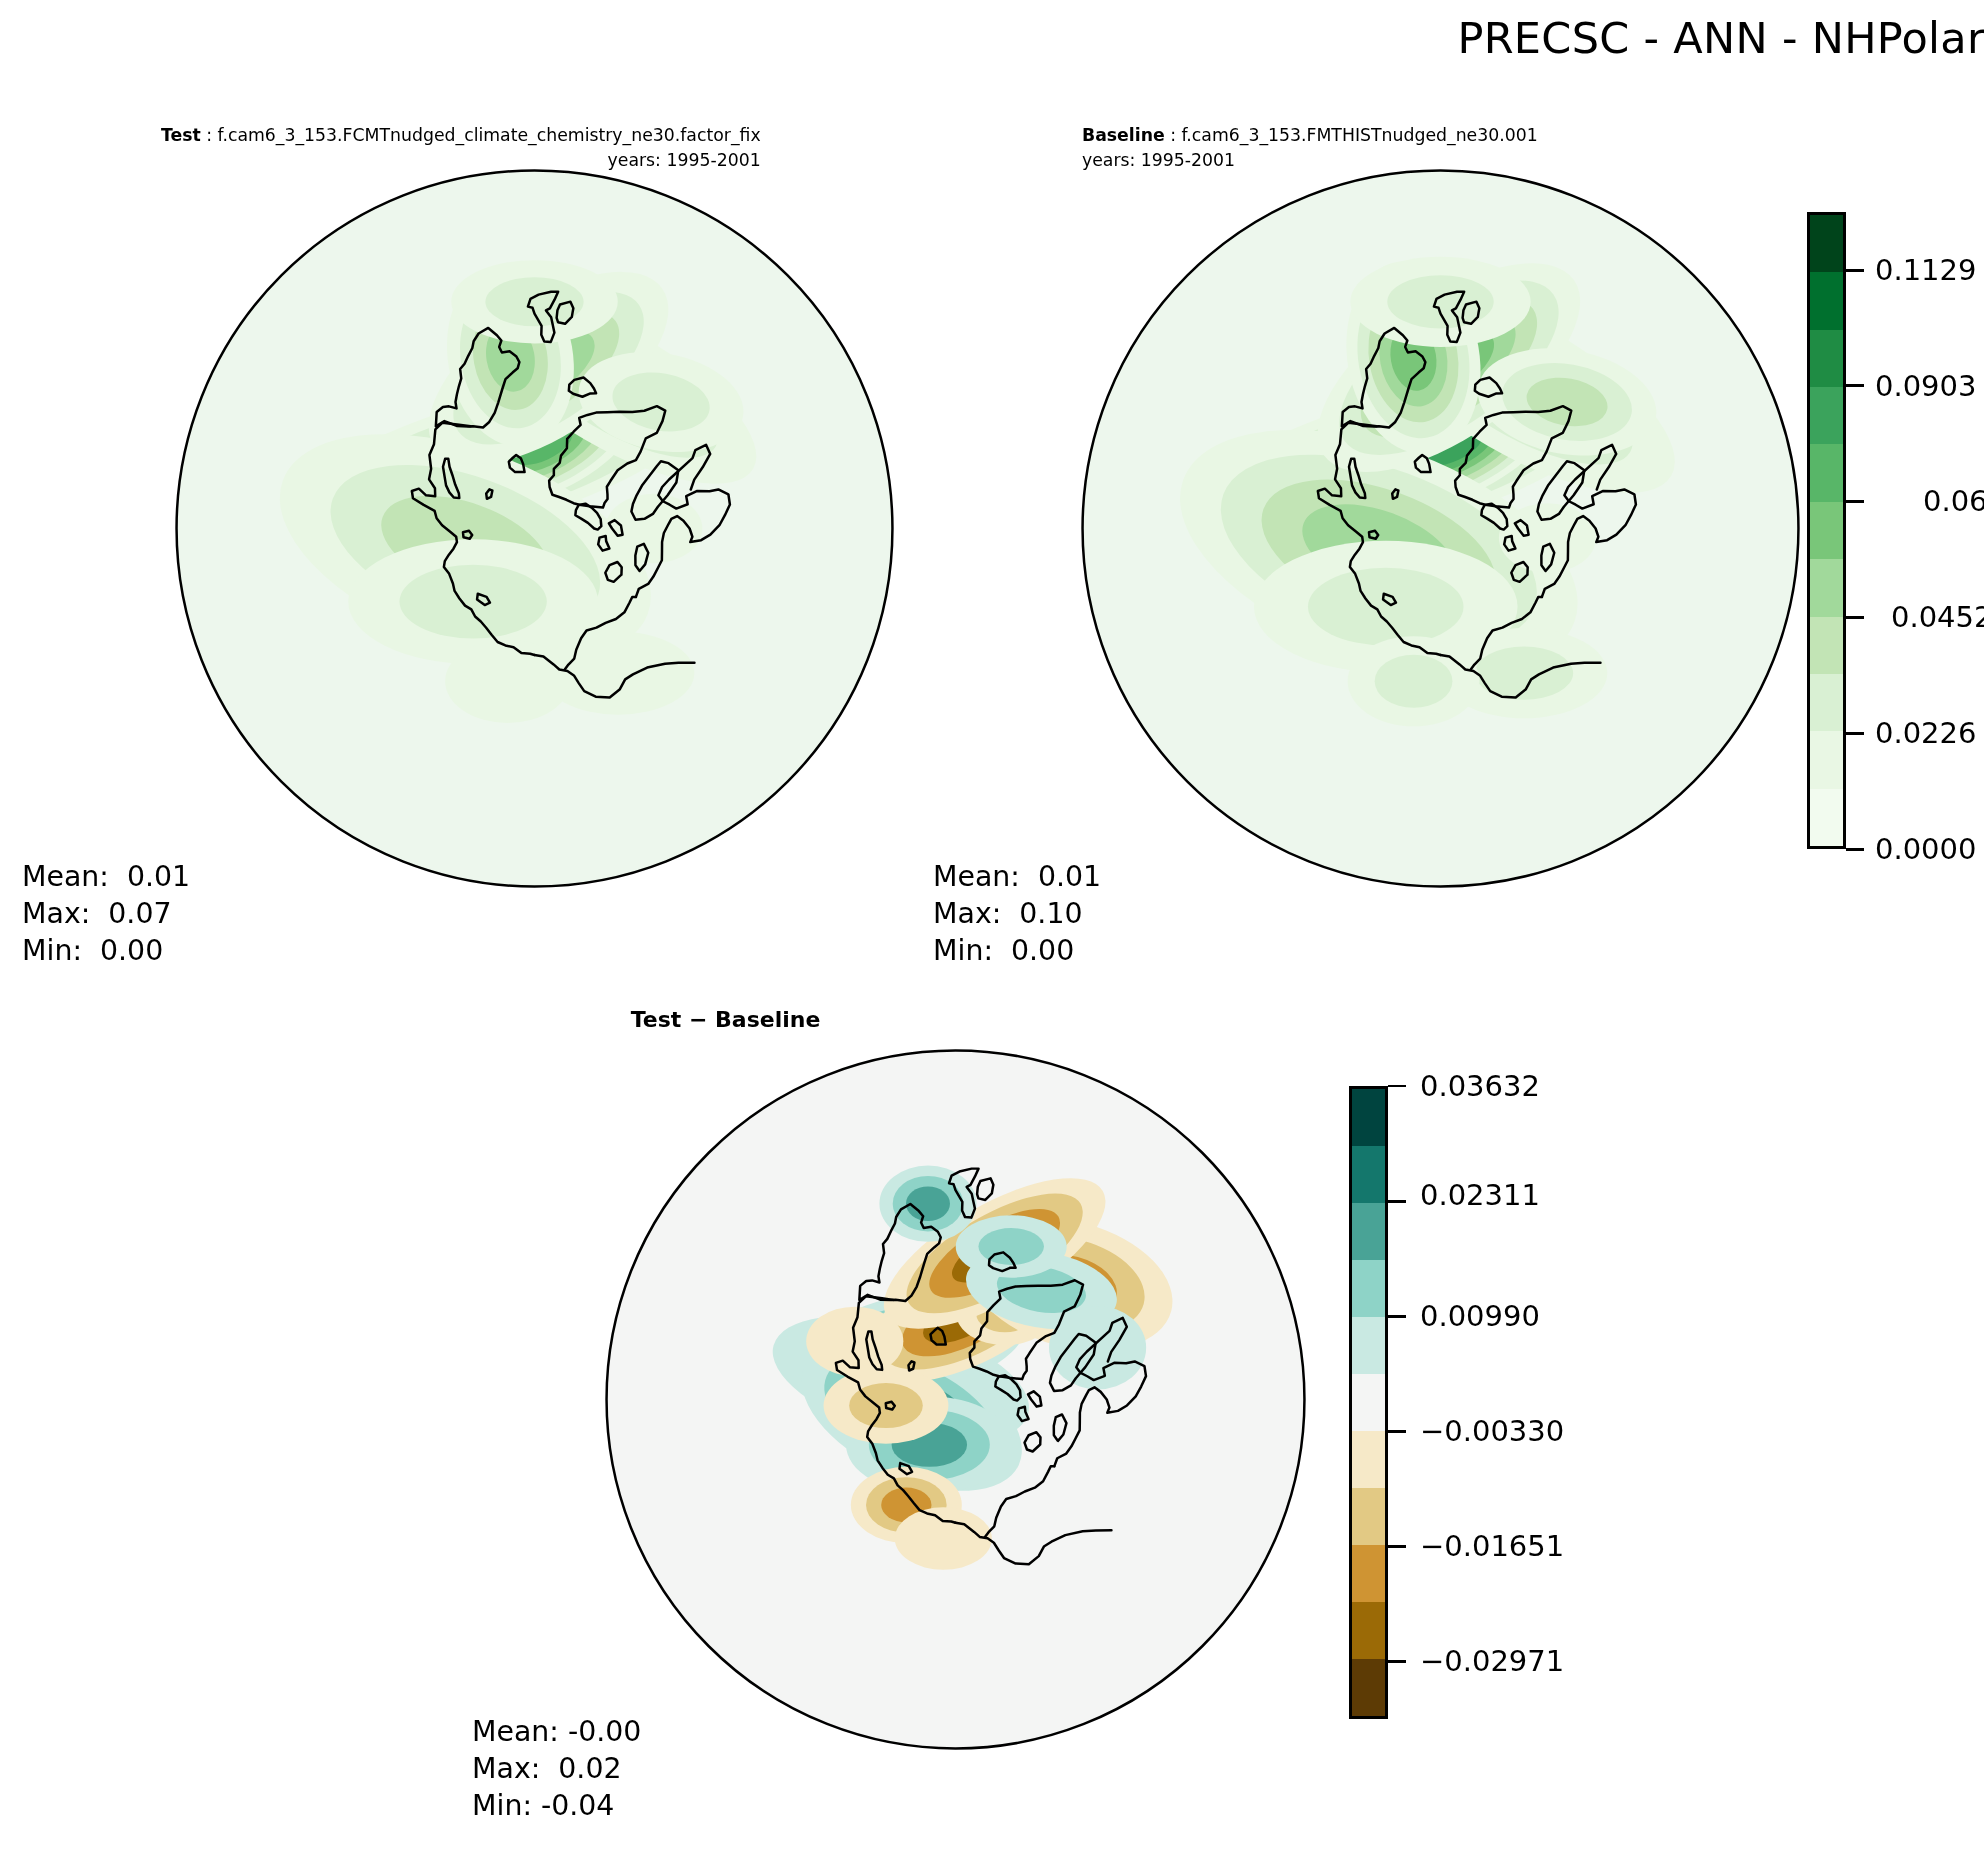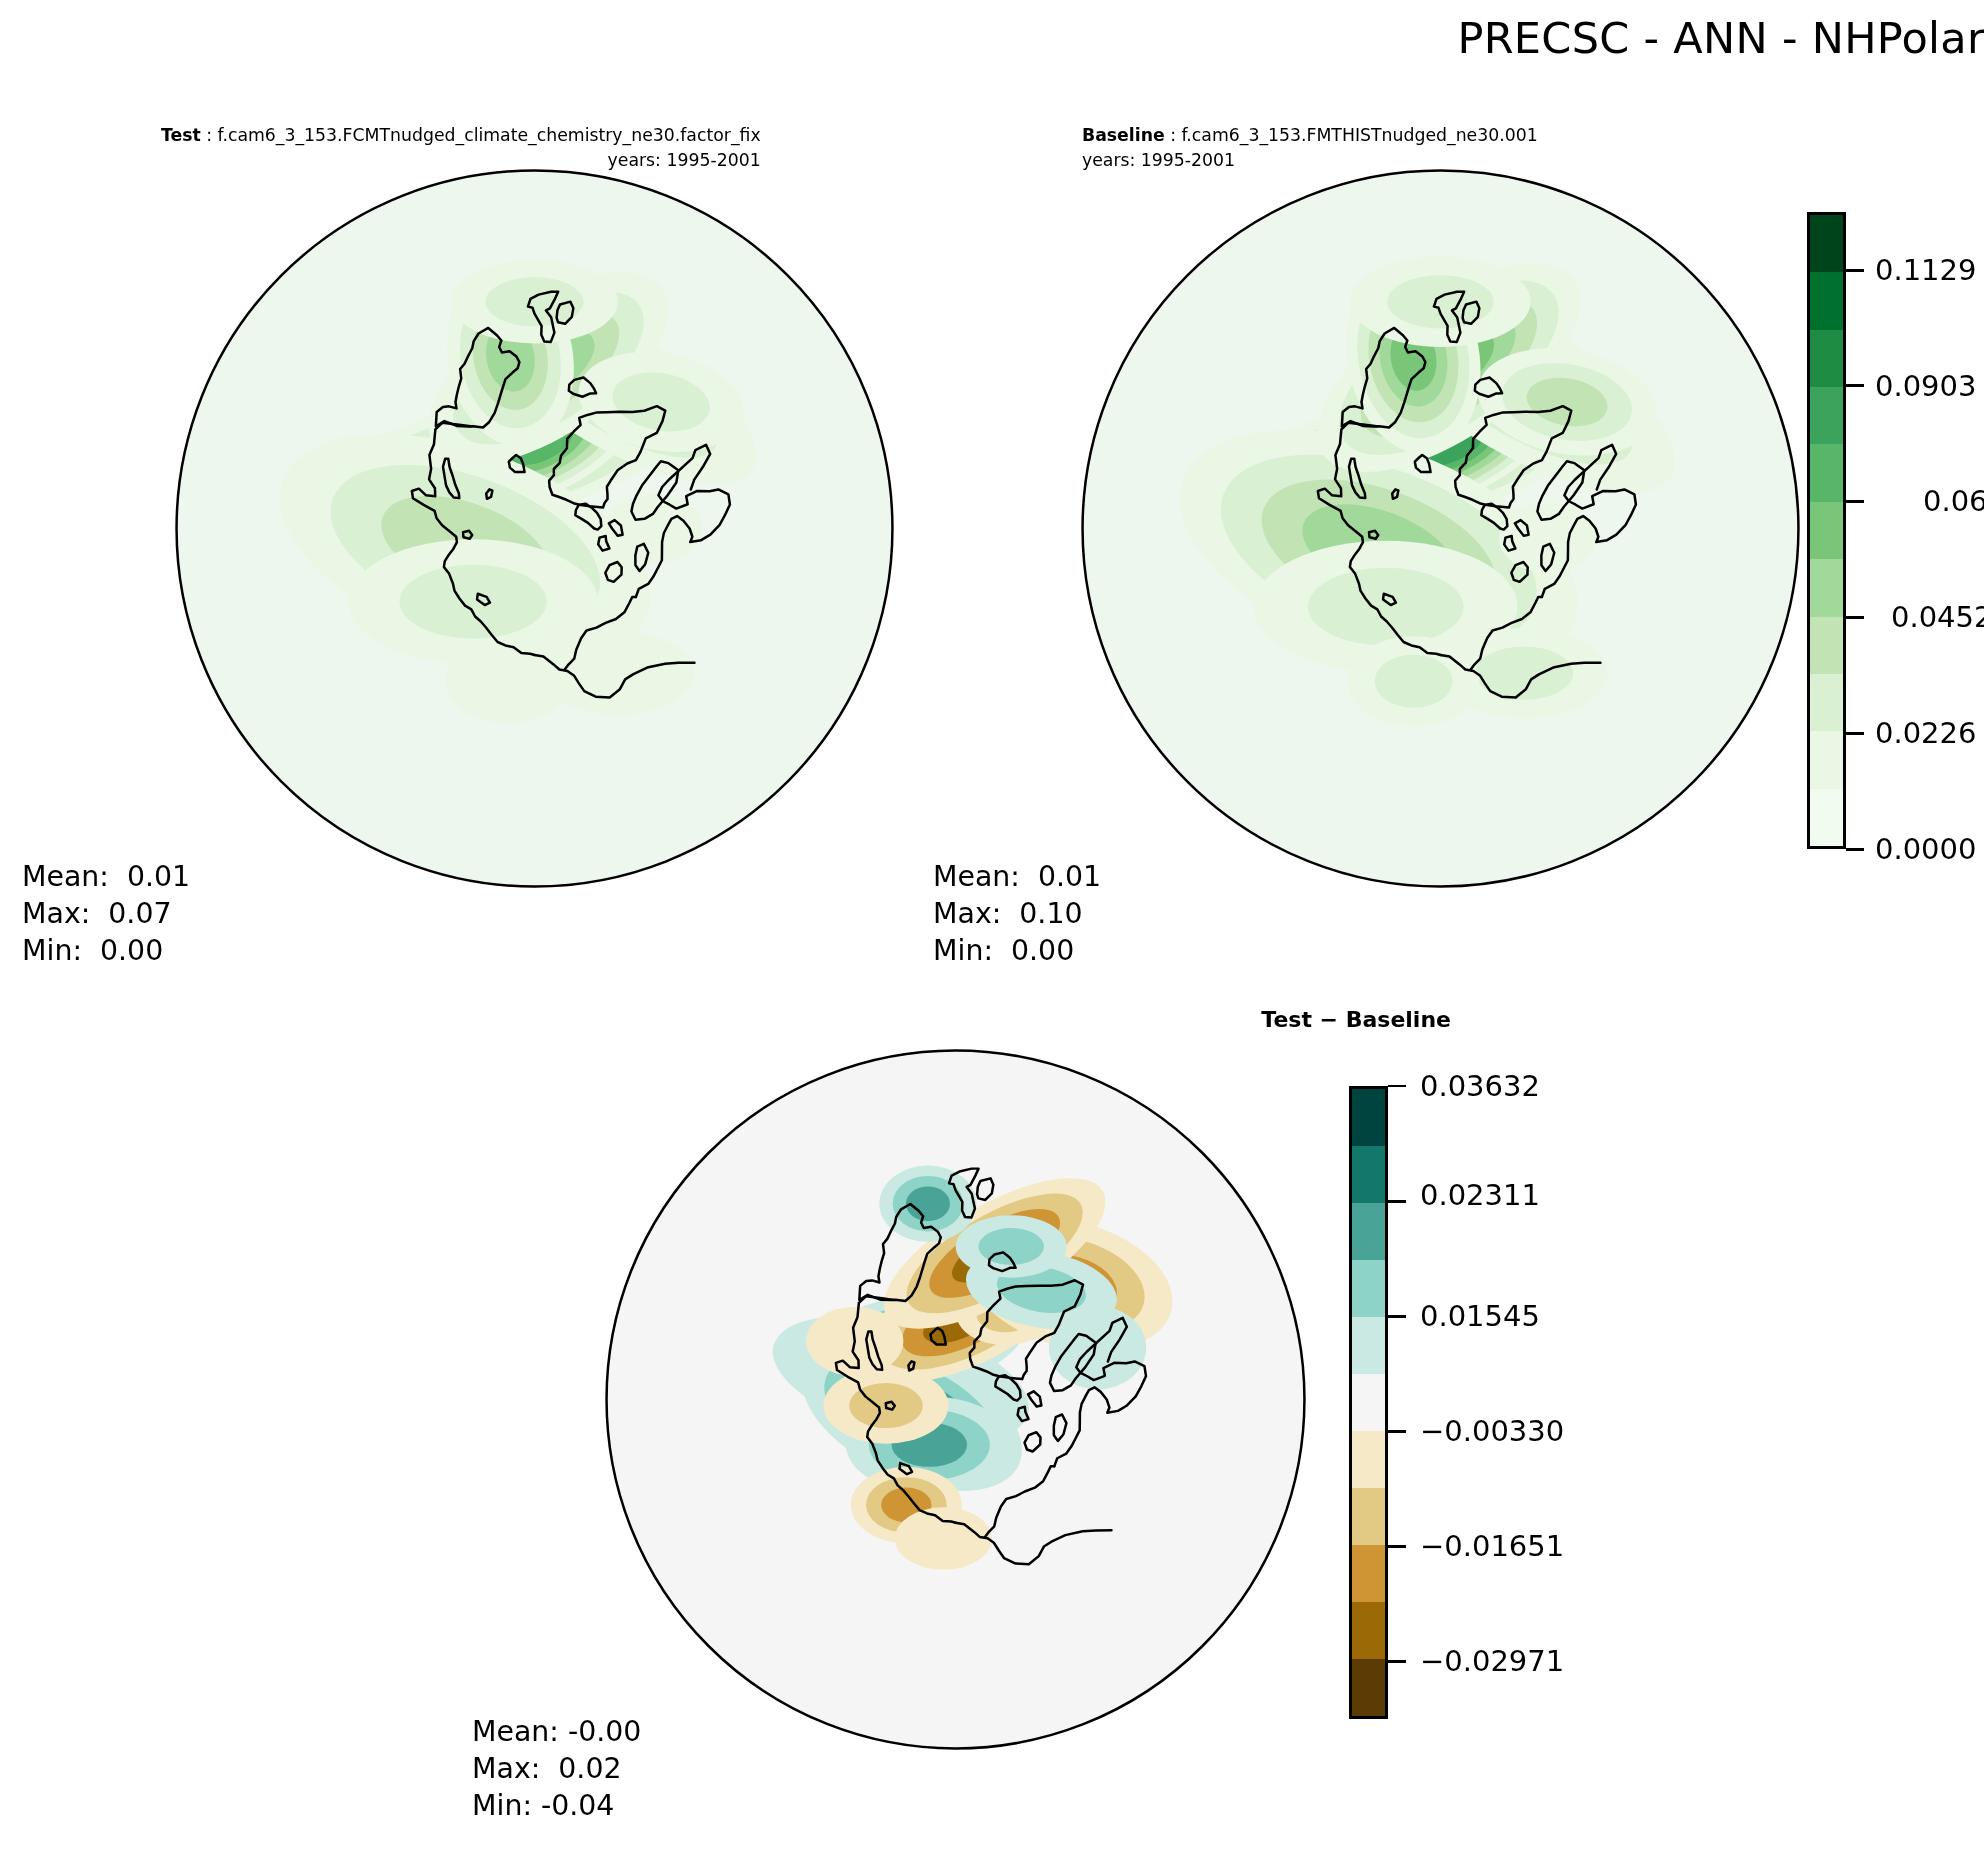--- a/index.html
+++ b/index.html
@@ -28,21 +28,21 @@
   
   .map{position:absolute;}
   .map svg{display:block;}
 
   #map-test{left:171px;top:165px;width:727px;height:727px;}
   #map-base{left:1077px;top:165px;width:727px;height:727px;}
   #map-diff{left:601px;top:1045px;width:709px;height:709px;}
 
   
   #diff-title{
-    position:absolute;left:0px;top:1007px;width:1451px;text-align:right;
+    position:absolute;left:0px;top:1007px;width:1451px;text-align:center;
     font-size:22px;font-weight:bold;
   }
 
   
   .cbar{position:absolute;}
   .cbar .bar{position:absolute;left:0;top:0;border:3.5px solid #000;box-sizing:border-box;}
   .cbar .band{width:100%;}
   .cbar .tick{position:absolute;height:2.8px;background:#000;}
   .cbar .tlabel{position:absolute;font-size:29px;line-height:1;white-space:nowrap;
                 transform:translateY(-50%);}
@@ -333,21 +333,21 @@
       <div class="band" style="height: 9.09091%; background: rgb(226, 201, 132);"></div>
       <div class="band" style="height: 9.09091%; background: rgb(207, 148, 51);"></div>
       <div class="band" style="height: 9.09091%; background: rgb(155, 106, 6);"></div>
       <div class="band" style="height: 9.09091%; background: rgb(93, 59, 5);"></div>
     </div>
 <div class="tick" style="left: 39px; top: -1.4px; width: 18px;"></div>
     <div class="tlabel" style="left: 71px; top: 0px;">0.03632</div>
     <div class="tick" style="left: 39px; top: 114px; width: 18px;"></div>
     <div class="tlabel" style="left: 71px; top: 109px;">0.02311</div>
     <div class="tick" style="left: 39px; top: 229px; width: 18px;"></div>
-    <div class="tlabel" style="left: 71px; top: 230px;">0.01545</div>
+    <div class="tlabel" style="left: 71px; top: 230px;">0.00990</div>
     <div class="tick" style="left: 39px; top: 344px; width: 18px;"></div>
     <div class="tlabel" style="left: 71px; top: 345px;">−0.00330</div>
     <div class="tick" style="left: 39px; top: 459px; width: 18px;"></div>
     <div class="tlabel" style="left: 71px; top: 460px;">−0.01651</div>
     <div class="tick" style="left: 39px; top: 574px; width: 18px;"></div>
     <div class="tlabel" style="left: 71px; top: 575px;">−0.02971</div>
   </div>
 
 
 </body></html>

